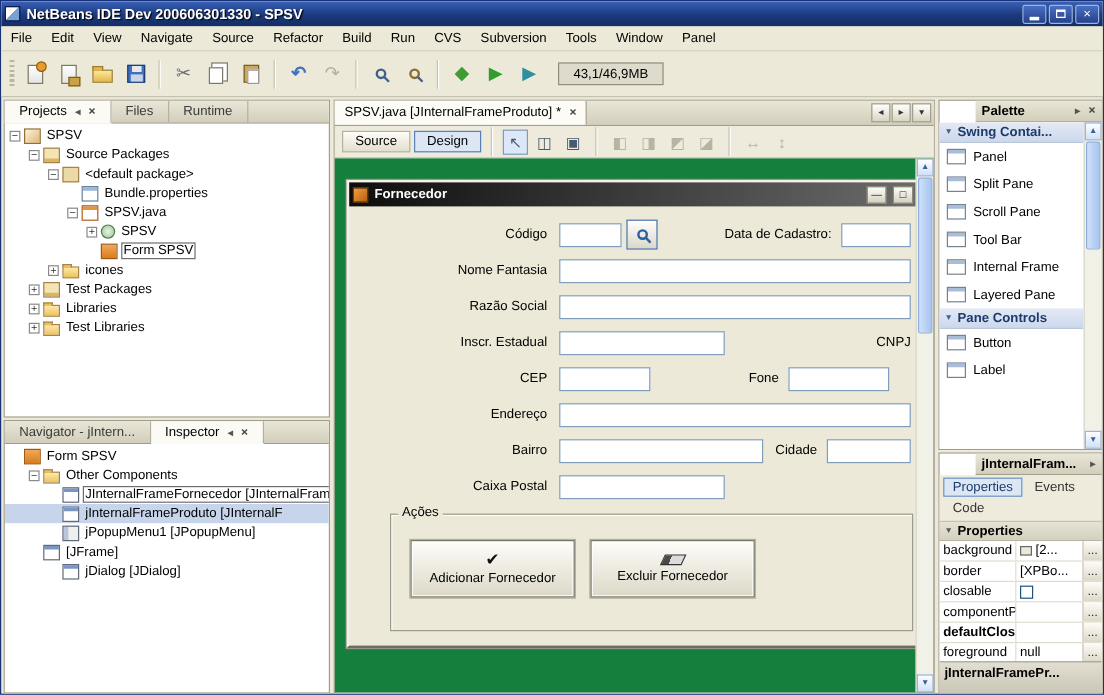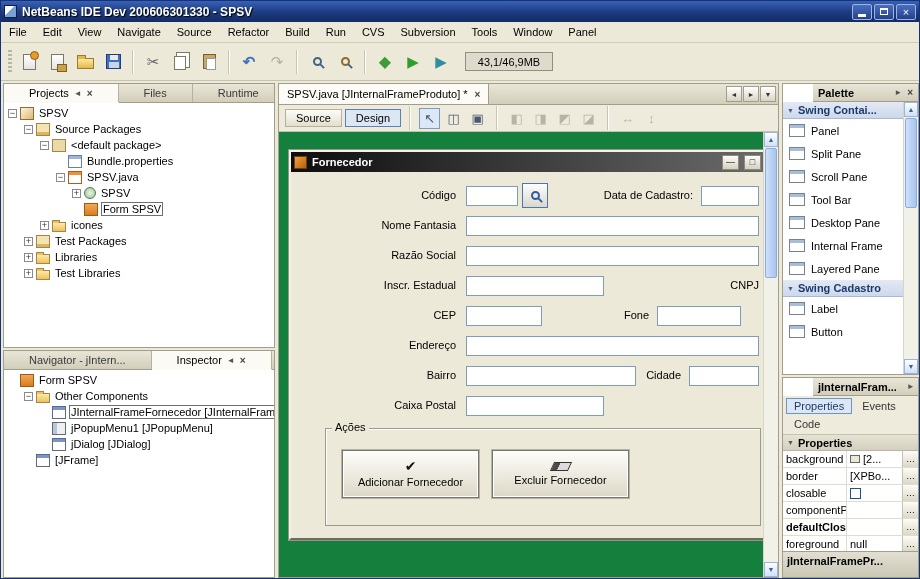--- a/index.html
+++ b/index.html
@@ -38,21 +38,21 @@
   .i-paste { position:relative; width:13px; height:15px; background:#c8a868; border:1px solid #7a5f2a; }
   .i-paste::after { content:""; position:absolute; left:2px; top:3px; width:8px; height:10px; background:#fff; border:1px solid #999; }
   .glyph { font-size:15px; line-height:14px; }
   .mag { width:9px; height:9px; border:2px solid #44618c; border-radius:50%; position:relative; }
   .mag::after { content:""; position:absolute; width:2px; height:6px; background:#44618c; right:-3px; bottom:-5px; transform:rotate(-45deg); }
   .membox { min-width:88px; height:19px; border:1px solid #928f7e; background:#dedacc; display:flex; align-items:center; justify-content:center; margin-left:10px; padding:0 6px; }
 
   
   .panel { position:absolute; background:#fff; border:1px solid #a29e8c; }
   .ptabs { height:19px; display:flex; background:linear-gradient(#e9e6d8,#d2ceba); border-bottom:1px solid #a29e8c; }
-  .ptab { padding:0 25px; display:flex; align-items:center; gap:5px; border-right:1px solid #b5b1a0; color:#3a3a3a; white-space:nowrap; }
+  .ptab { padding:0 12px; display:flex; align-items:center; gap:5px; border-right:1px solid #b5b1a0; color:#3a3a3a; white-space:nowrap; }
   .ptab.active { background:#fbfaf4; color:#000; border-bottom:1px solid #fbfaf4; margin-bottom:-1px; }
   .tab-pin { font-size:8px; color:#555; }
   .tab-x { font-size:10px; color:#444; font-weight:bold; }
 
   
   .tree { padding-top:2px; overflow:hidden; }
   .trow { height:16px; display:flex; align-items:center; gap:3px; white-space:nowrap; }
   .exp { width:9px; height:9px; border:1px solid #8a8a8a; background:#fff; font-size:9px; line-height:7px; text-align:center; flex:none; color:#333; }
   .exp.none { visibility:hidden; }
   .tic { width:14px; height:13px; flex:none; }
@@ -323,34 +323,39 @@
     <div class="trow" style="padding-left:20px">
       <span class="exp">−</span>
       <span class="tic ic-folder2"></span>
       <span class="tlabel">Other Components</span>
     </div>
     <div class="trow" style="padding-left:36px">
       <span class="exp none"></span>
       <span class="tic ic-component"></span>
       <span class="tlabel sel-border">JInternalFrameFornecedor [JInternalFrame]</span>
     </div>
+    <div class="trow sel-bg" style="padding-left:36px">
+      <span class="exp none"></span>
+      <span class="tic ic-component"></span>
+      <span class="tlabel">jInternalFrameProduto [JInternalF</span>
+    </div>
     <div class="trow" style="padding-left:36px">
       <span class="exp none"></span>
       <span class="tic ic-menu"></span>
       <span class="tlabel">jPopupMenu1 [JPopupMenu]</span>
     </div>
+    <div class="trow" style="padding-left:20px">
+      <span class="exp none"></span>
+      <span class="tic ic-component"></span>
+      <span class="tlabel">[JFrame]</span>
+    </div>
     <div class="trow" style="padding-left:36px">
       <span class="exp none"></span>
       <span class="tic ic-component"></span>
       <span class="tlabel">jDialog [JDialog]</span>
-    </div>
-    <div class="trow" style="padding-left:20px">
-      <span class="exp none"></span>
-      <span class="tic ic-component"></span>
-      <span class="tlabel">[JFrame]</span>
     </div>
   </div>
 </div>
 
 <div class="panel" id="editor">
   <div class="etabs">
     <div class="etab">
       <span>SPSV.java [JInternalFrameProduto] *</span>
       <span class="tab-x">×</span>
     </div>
@@ -466,41 +471,37 @@
     <div class="pitem">
         <span class="pic"></span>
         <span>Scroll Pane</span>
       </div>
     <div class="pitem">
         <span class="pic"></span>
         <span>Tool Bar</span>
       </div>
     <div class="pitem">
         <span class="pic"></span>
-        <span>Desktop Pane</span>
-      </div>
-    <div class="pitem">
-        <span class="pic"></span>
         <span>Internal Frame</span>
       </div>
     <div class="pitem">
         <span class="pic"></span>
         <span>Layered Pane</span>
       </div>
     <div class="psection">
       <span class="carat">▼</span>
-      <span>Swing Cadastro</span>
-    </div>
+      <span>Pane Controls</span>
+    </div>
+    <div class="pitem">
+        <span class="pic"></span>
+        <span>Button</span>
+      </div>
     <div class="pitem">
         <span class="pic"></span>
         <span>Label</span>
-      </div>
-    <div class="pitem">
-        <span class="pic"></span>
-        <span>Button</span>
       </div>
   </div>
   <div class="pscroll">
     <div class="sarrow">▲</div>
     <div class="sthumb" style="top:16px;height:90px"></div>
     <div class="sarrow bottom">▼</div>
   </div>
 </div>
 
 <div class="panel" id="props">

